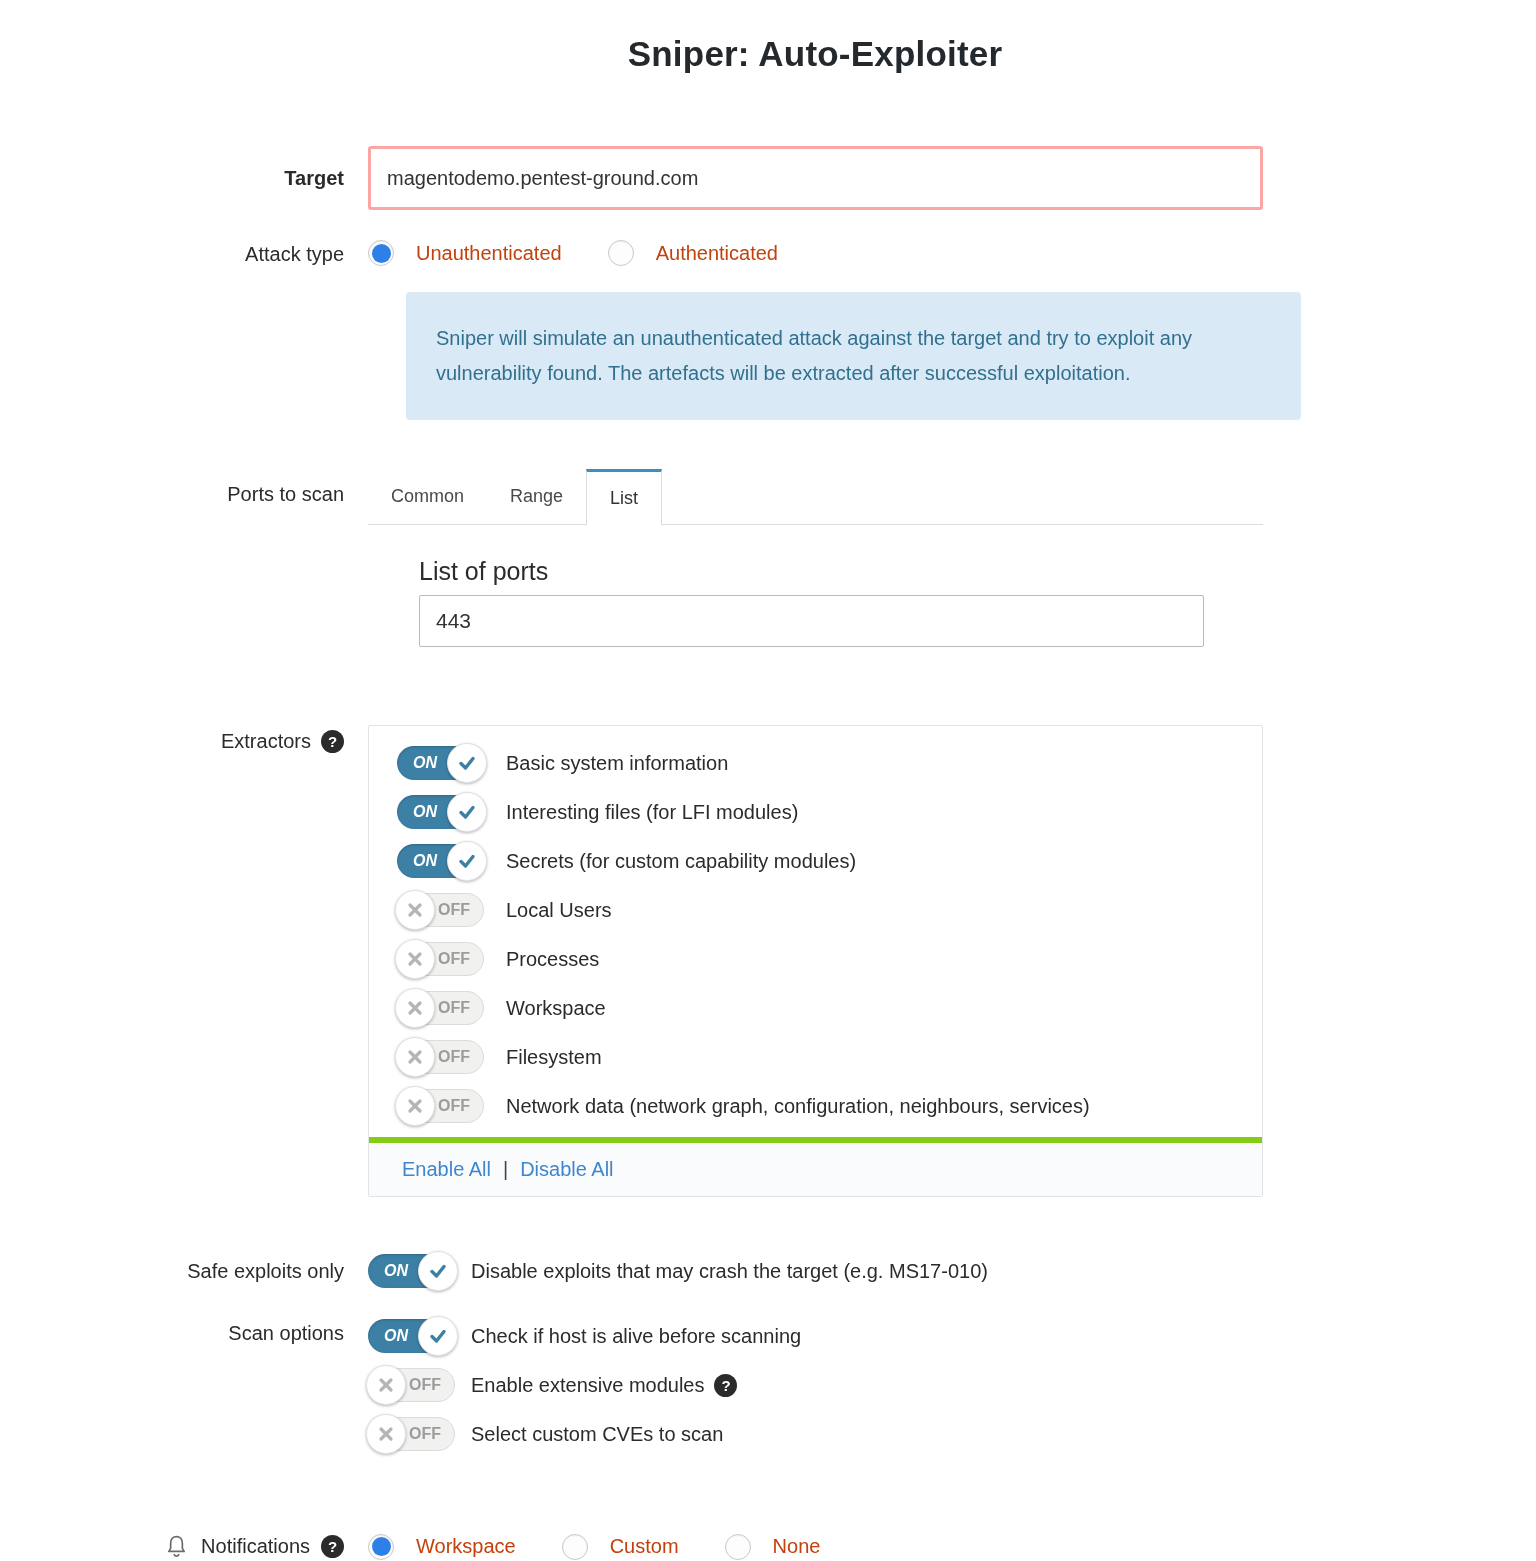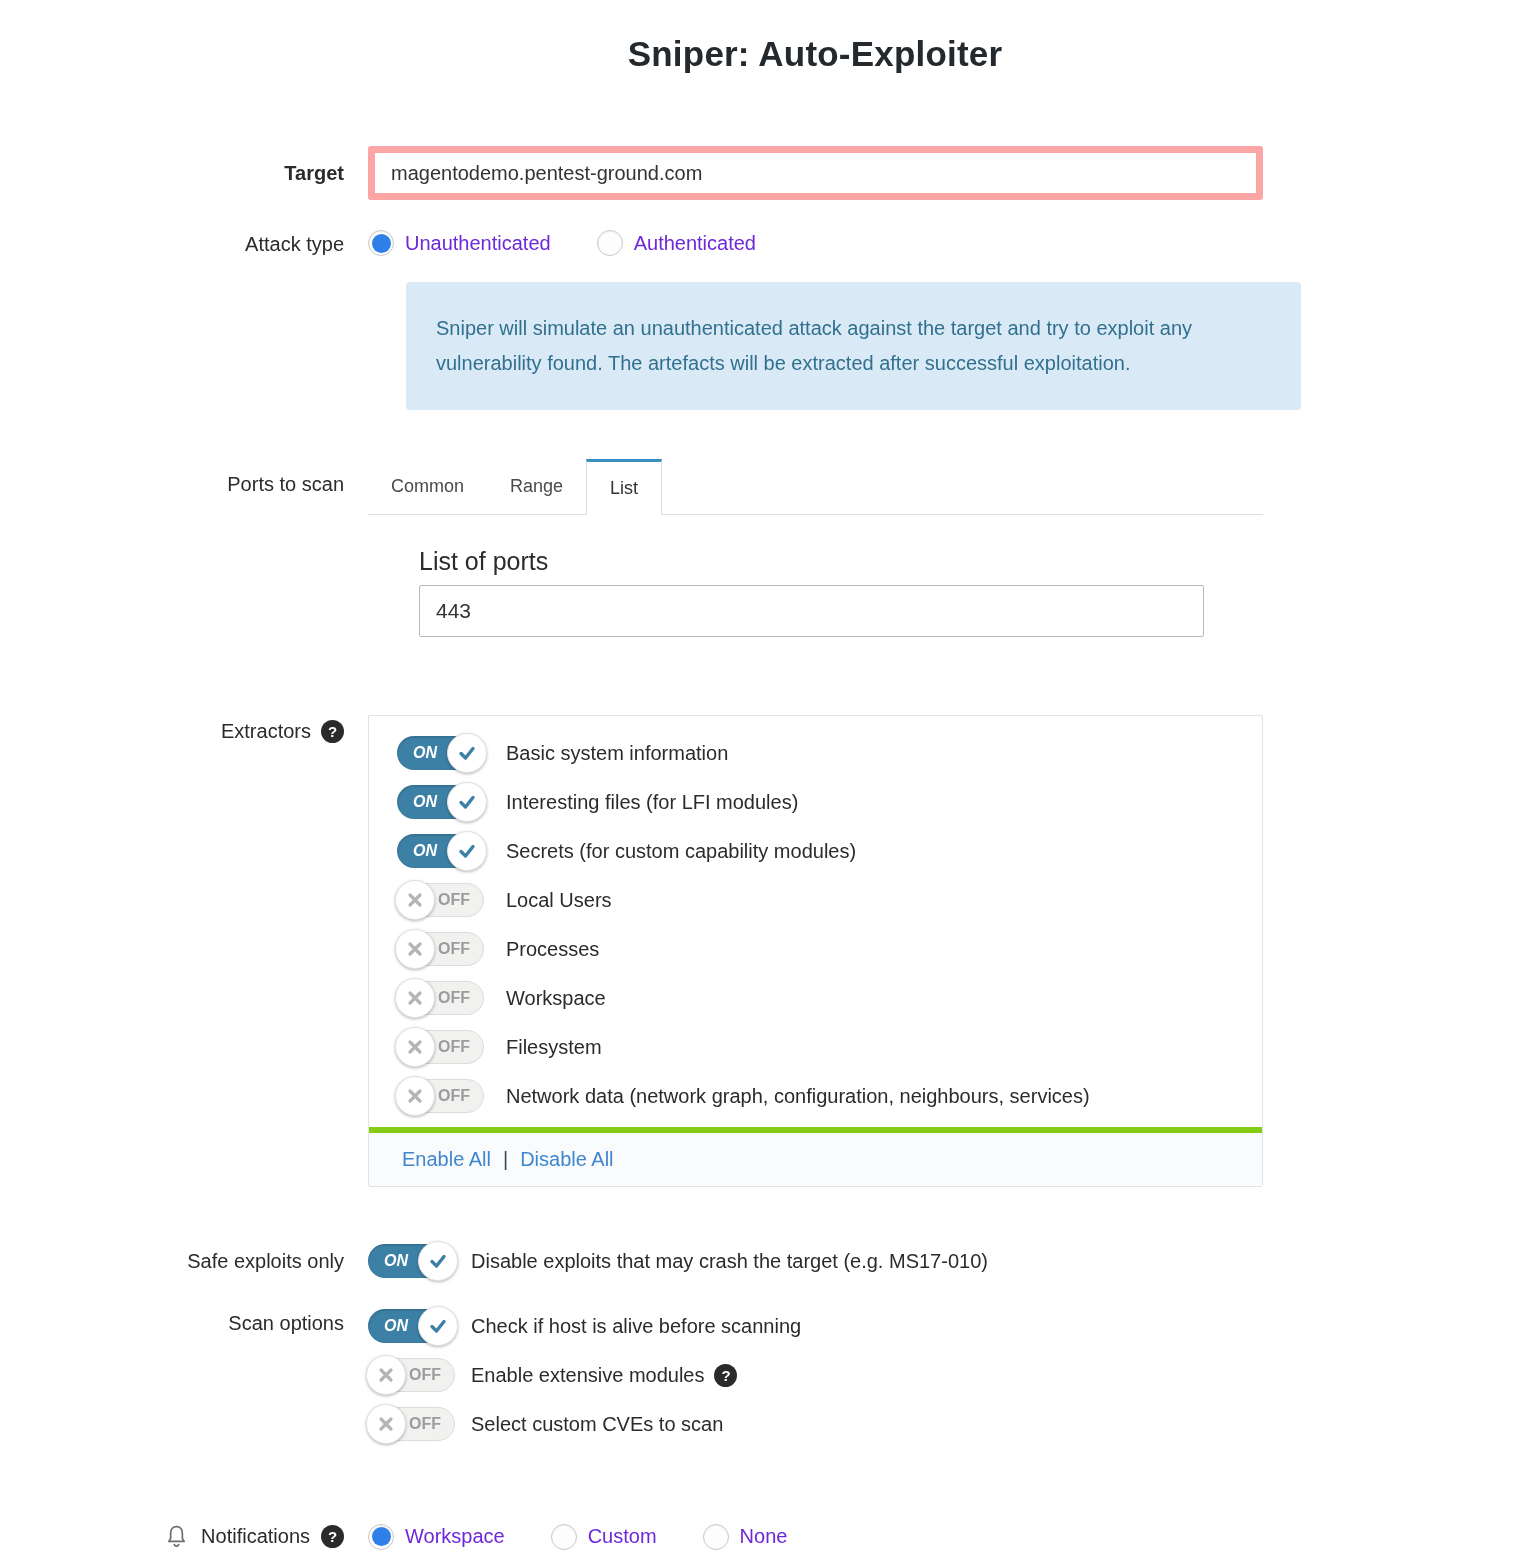--- a/index.html
+++ b/index.html
@@ -21,29 +21,29 @@
   .row .lbl {
     flex:none; width:368px; padding-right:24px;
     text-align:right; font-size:20px; color:#2b2b2b;
   }
   .row .cnt { flex:none; width:895px; }
 
   
   .row-target { margin-top:72px; align-items:center; }
   .lbl-bold { font-weight:700; }
   .text-input {
-    width:895px; height:54px; border:7px solid #fca5a5; border-radius:3px;
+    width:895px; height:64px; border:3px solid #fca5a5; border-radius:3px;
     font-family:inherit; font-size:20px; color:#333; padding:0 16px;
     background:#fff; outline:none;
   }
 
   
   .row-attack { margin-top:30px; align-items:flex-end; }
   .radios { display:flex; align-items:center; gap:46px; }
-  .radio-opt { display:inline-flex; align-items:center; gap:11px; font-size:20px; color:#6d28d9; cursor:pointer; }
+  .radio-opt { display:inline-flex; align-items:center; gap:22px; font-size:20px; color:#c2410c; cursor:pointer; }
   .radio {
     flex:none; width:26px; height:26px; border-radius:50%;
     background:#fdfdfd; border:1px solid #c9c9c9;
     box-shadow:inset 0 1px 2px rgba(0,0,0,.05);
     display:flex; align-items:center; justify-content:center;
   }
   .radio.selected::after {
     content:""; width:19px; height:19px; border-radius:50%; background:#2e80e8; display:block;
   }
 

